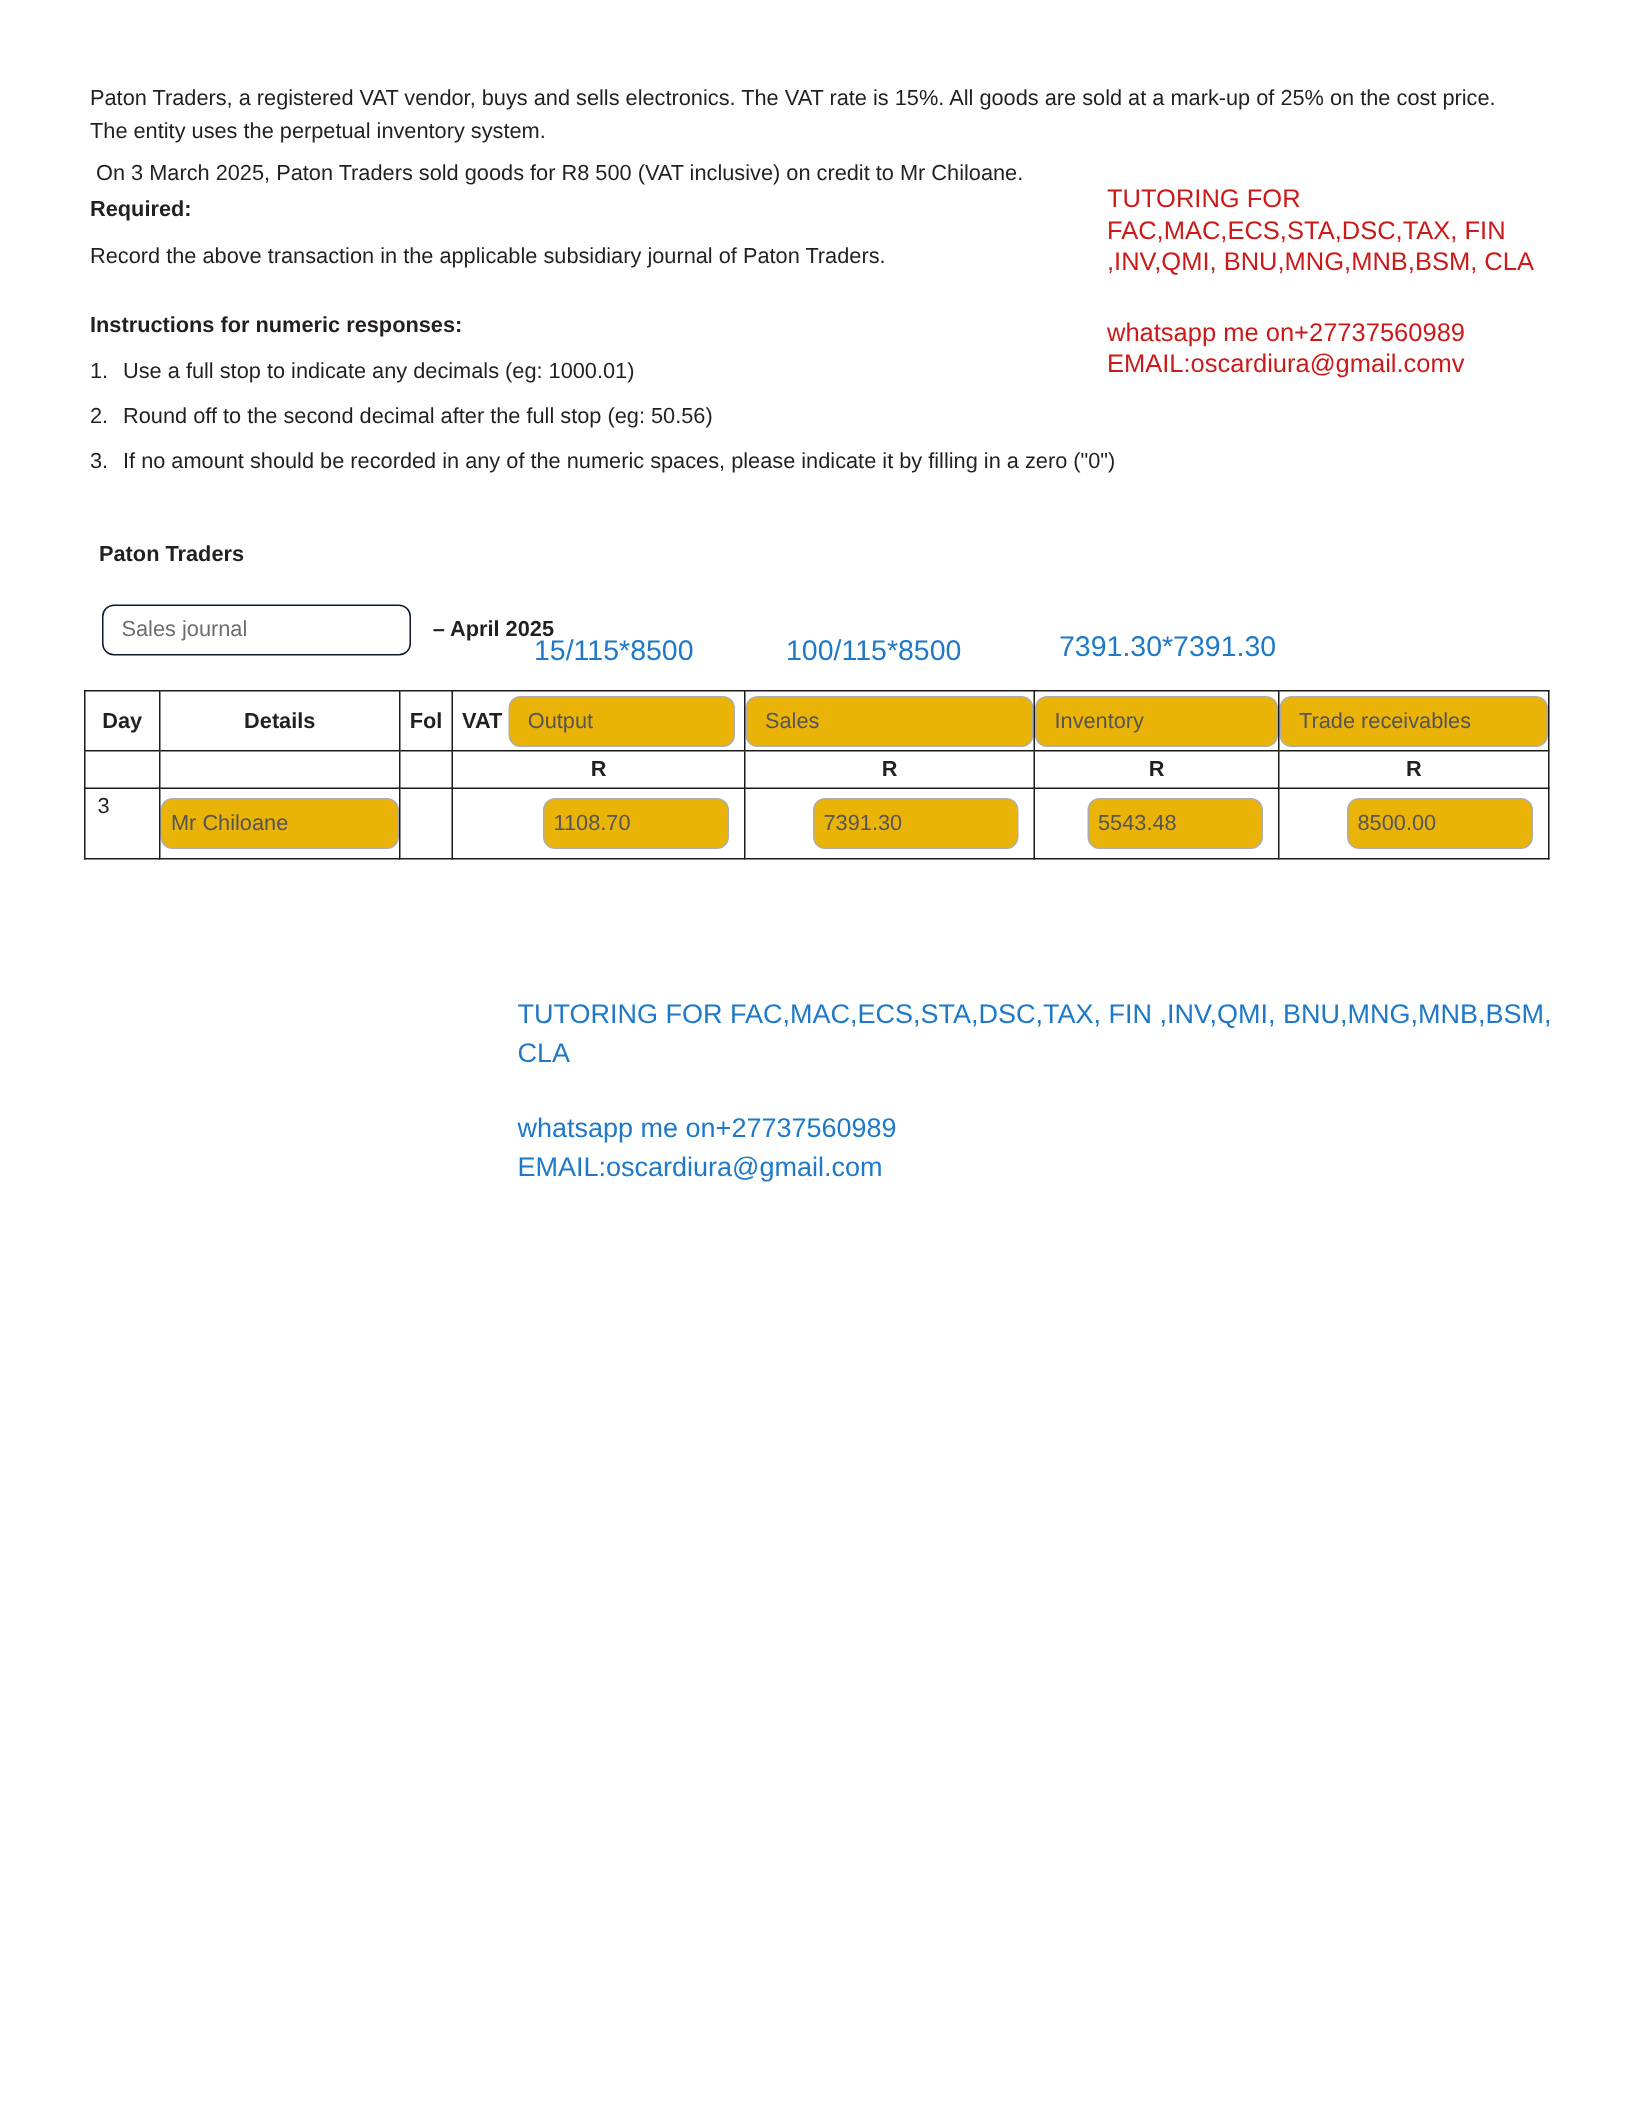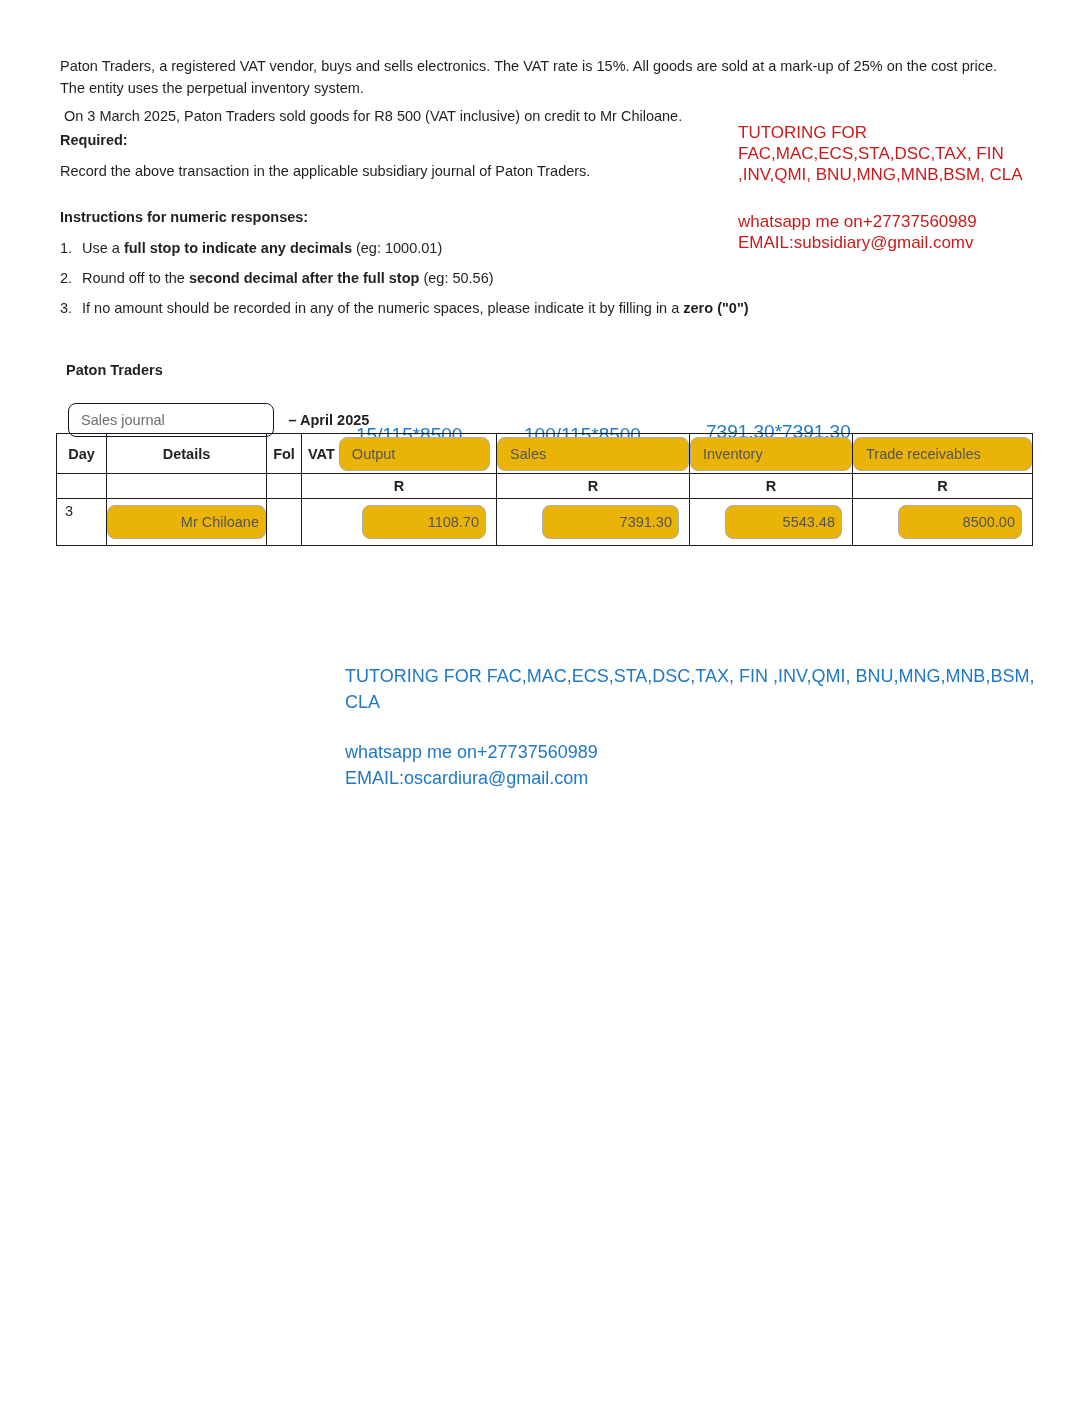--- a/index.html
+++ b/index.html
@@ -37,21 +37,21 @@
   .instr-title {
     position: absolute; left: 60px; top: 209px;
     font-size: 14.5px; font-weight: bold;
   }
   .instr-list {
     position: absolute; left: 60px; top: 233px; width: 780px;
     font-size: 14.5px; line-height: 30px;
   }
   .instr-item { display: block; white-space: nowrap; }
   .instr-item .num { display: inline-block; width: 22px; }
-  .instr-item b { font-weight: bold; }
+  .instr-item b { font-weight: normal; }
 
   
   .tutor-red {
     position: absolute; left: 738px; top: 122px; width: 340px;
     color: #cc1a1a; font-size: 17px; line-height: 21px;
   }
   .tutor-red .blk2 { margin-top: 26px; }
   .tutor-red .ln { display: block; white-space: nowrap; }
 
   
@@ -78,21 +78,21 @@
   .formula {
     position: absolute;
     color: #2079c8; font-size: 19px; white-space: nowrap;
   }
   .f1 { left: 356px; top: 424px; }
   .f2 { left: 524px; top: 424px; }
   .f3 { left: 706px; top: 421px; }
 
   
   .jtable {
-    position: absolute; left: 56px; top: 433px;
+    position: absolute; left: 56px; top: 460px;
     width: 976px;
     border-collapse: collapse;
     table-layout: fixed;
     padding-left: 33px;
   }
   .jtable td, .jtable th {
     border: 1px solid #1a1a1a;
     padding: 0;
     vertical-align: middle;
     font-size: 14.5px;
@@ -114,21 +114,21 @@
   .vat-label { font-weight: bold; font-size: 14.5px; white-space: nowrap; }
 
   .field {
     display: block;
     height: 34px; line-height: 32px;
     border: 1px solid #adadad; border-radius: 8px;
     background: #eab308; color: #555;
     font-size: 14.5px;
     padding: 0 12px;
   }
-  .field.center { text-align: right; padding: 0 6px; }
+  .field.center { text-align: left; padding: 0 6px; }
   .cell-pad { padding: 0 10px; }
   .day-num { padding-left: 8px; font-size: 14.5px; vertical-align: top; }
   .row-data .day-cell { vertical-align: top; padding-top: 4px; }
 
   
   .tutor-blue {
     position: absolute; left: 345px; top: 663px; width: 730px;
     color: #2079c8; font-size: 18px; line-height: 26px;
   }
   .tutor-blue .blk2 { margin-top: 24px; }
@@ -159,21 +159,21 @@
       <span class="num">3.</span><span>If no amount should be recorded in any of the numeric spaces, please indicate it by filling in a </span><b>zero ("0")</b><span></span>
     </span>
   </div>
 
   <div class="tutor-red">
     <span class="ln">TUTORING FOR</span>
     <span class="ln">FAC,MAC,ECS,STA,DSC,TAX, FIN</span>
     <span class="ln">,INV,QMI, BNU,MNG,MNB,BSM, CLA</span>
     <div class="blk2">
       <span class="ln">whatsapp me on+27737560989</span>
-      <span class="ln">EMAIL:subsidiary@gmail.comv</span>
+      <span class="ln">EMAIL:oscardiura@gmail.comv</span>
     </div>
   </div>
 
   <div class="entity-name">Paton Traders</div>
 
   <div class="journal-row">
     <span class="journal-select">Sales journal</span>
     <span class="journal-period">– April 2025</span>
   </div>
 

